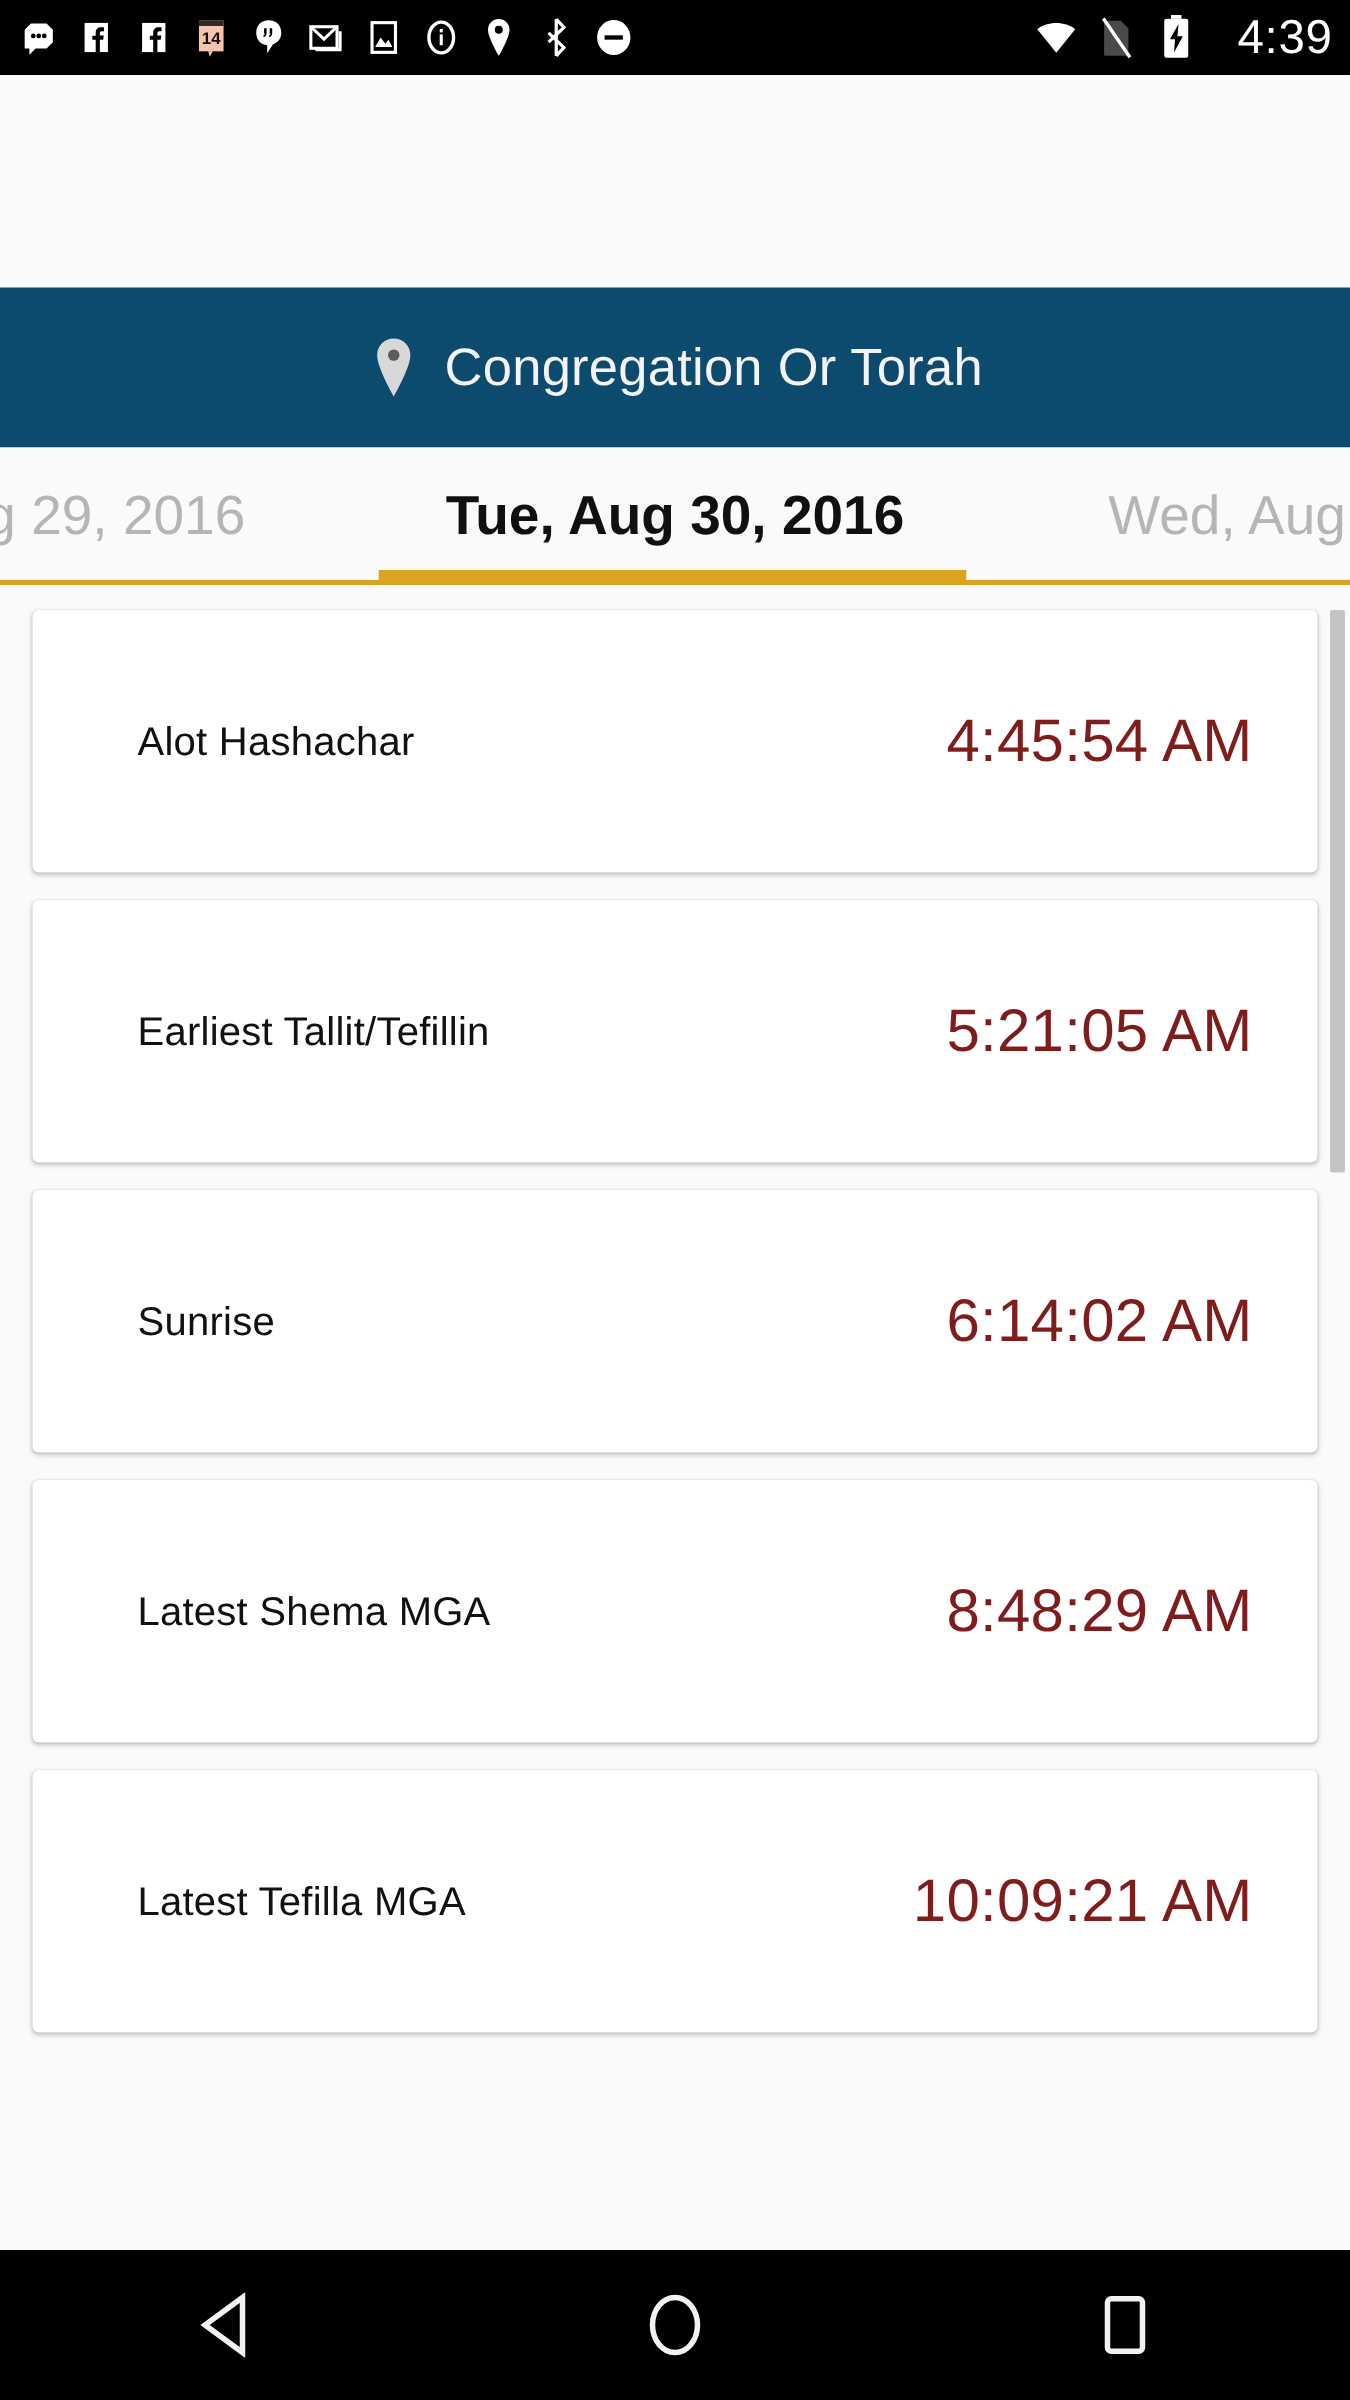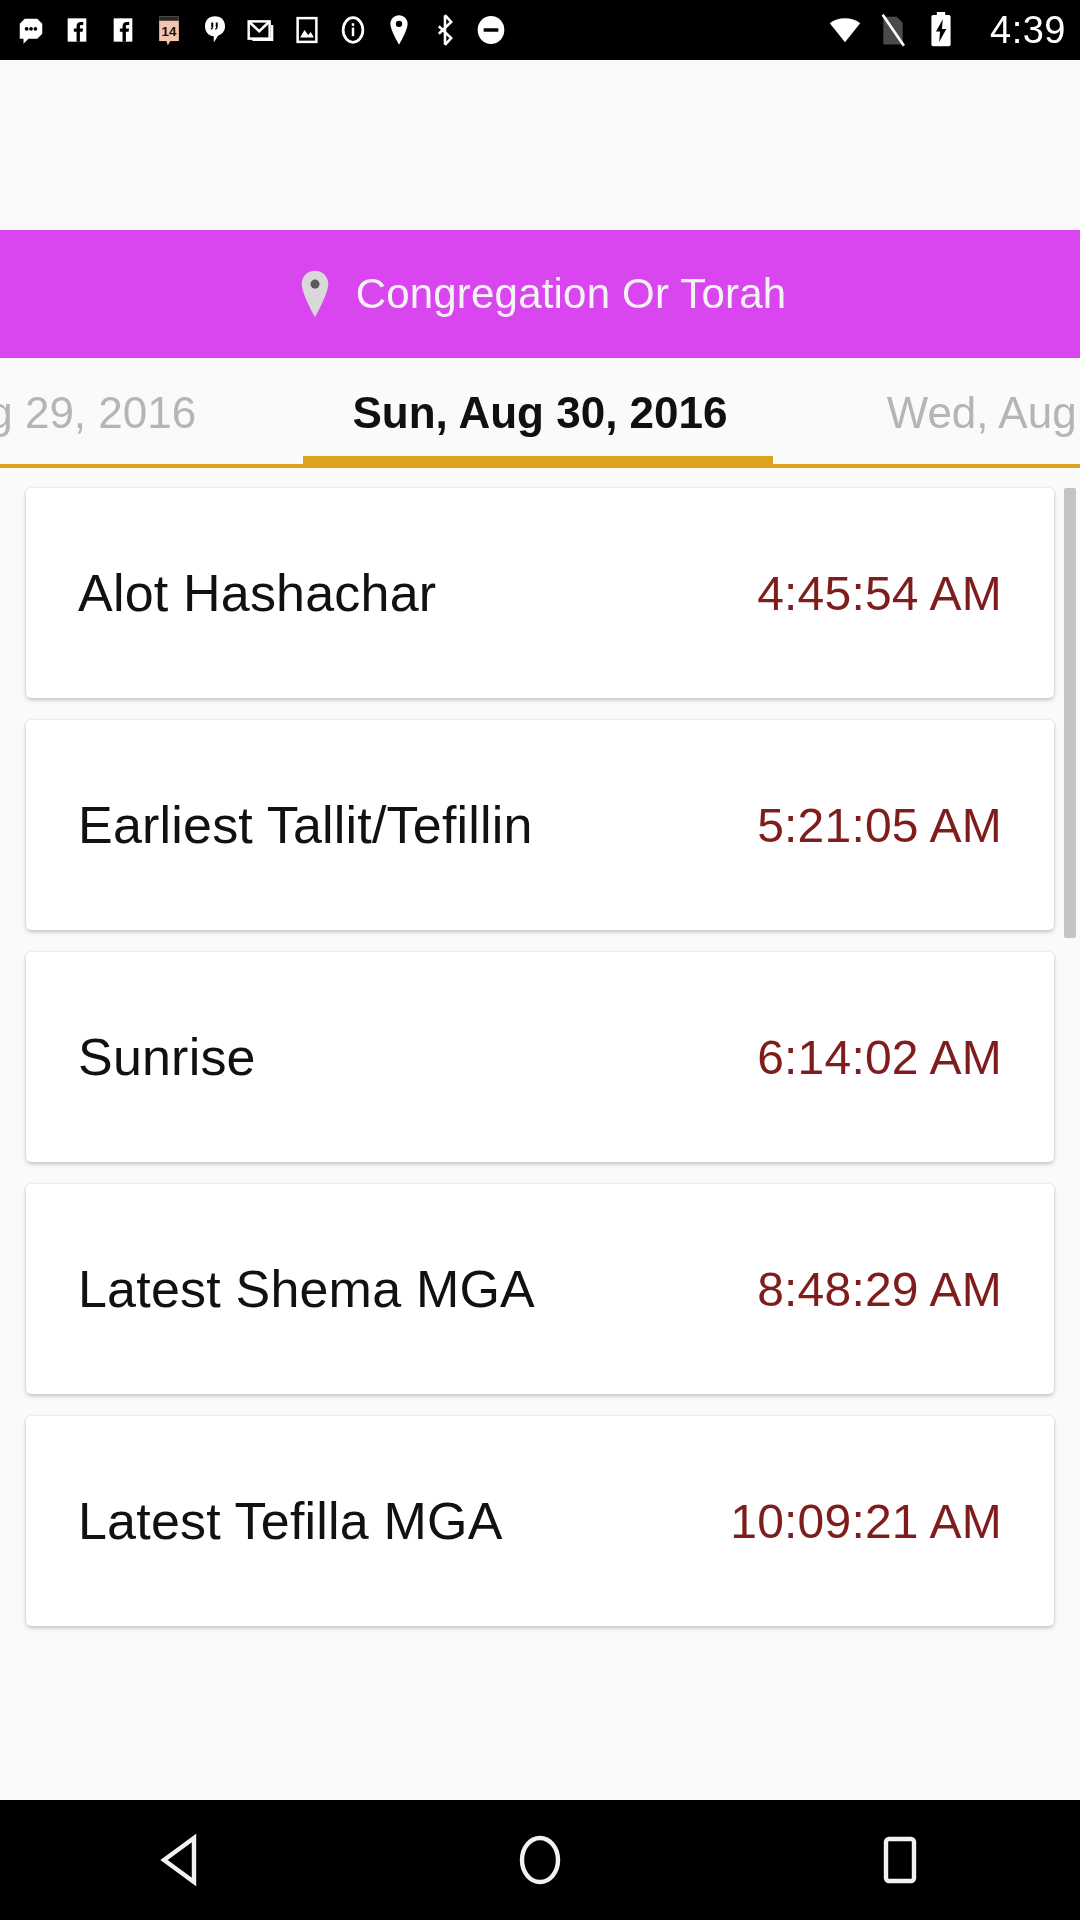--- a/index.html
+++ b/index.html
@@ -33,21 +33,21 @@
   .back-btn{ width:64px; height:64px; display:flex; align-items:center; justify-content:center; cursor:pointer; }
   .appbar-title{
     color:#fff; font-size:52px; font-weight:400; margin-left:52px; flex:1;
     letter-spacing:.3px; white-space:nowrap;
   }
   .cal-btn{ width:64px; height:64px; display:flex; align-items:center; justify-content:center; cursor:pointer; }
 
   
   .locbar{
     position:absolute; top:230px; left:0; width:1080px; height:128px;
-    background:#d946ef;
+    background:#0c4a6e;
     display:flex; align-items:center; justify-content:center; gap:20px;
   }
   .locbar .pin{ width:42px; height:52px; display:flex; align-items:center; justify-content:center; }
   .loc-text{ color:#f3f3f3; font-size:42px; font-weight:400; letter-spacing:.2px; }
 
   
   .tabstrip{
     position:absolute; top:358px; left:0; width:1080px; height:110px;
     background:#fafafa; overflow:hidden;
   }
@@ -79,21 +79,21 @@
     margin:22px 26px 0 26px;
     height:210px;
     background:#fff;
     border-radius:5px;
     box-shadow:0 2px 4px rgba(0,0,0,.22), 0 0 2px rgba(0,0,0,.10);
     display:flex; align-items:center;
     padding:0 52px 0 52px;
     cursor:pointer;
   }
   .card:first-child{ margin-top:18px; }
-  .z-name{ font-size:52px; color:#111; flex:1; white-space:nowrap; letter-spacing:.2px; }
+  .z-name{ font-size:32px; color:#111; flex:1; white-space:nowrap; letter-spacing:.2px;margin-left:32px; }
   .z-time{ font-size:48px; color:#7f1d1d; white-space:nowrap; letter-spacing:.2px; }
 
   
   .scrollbar{
     position:absolute; right:4px; top:18px;
     width:12px; height:450px; background:#c4c4c4; border-radius:2px;
     cursor:pointer;
   }
 
   
@@ -226,21 +226,21 @@
         <path d="M10 .8C6.1.8 3 3.9 3 7.8c0 5.2 7 17.4 7 17.4s7-12.2 7-17.4c0-3.9-3.1-7-7-7z" fill="#d8d8d8"></path>
         <circle cx="10" cy="7.8" r="2.4" fill="#5b5b5b"></circle>
       </svg>
     </span>
     <span class="loc-text">Congregation Or Torah</span>
   </div>
 
   <div class="tabstrip">
     <div class="tabrow">
       <div class="tab prev">ug 29, 2016</div>
-      <div class="tab active">Sun, Aug 30, 2016</div>
+      <div class="tab active">Tue, Aug 30, 2016</div>
       <div class="tab next">Wed, Aug 3</div>
     </div>
     <div class="tab-baseline"></div>
     <div class="tab-indicator"></div>
   </div>
 
   <div class="list">
 
     <div class="card">
       <span class="z-name">Alot Hashachar</span>

